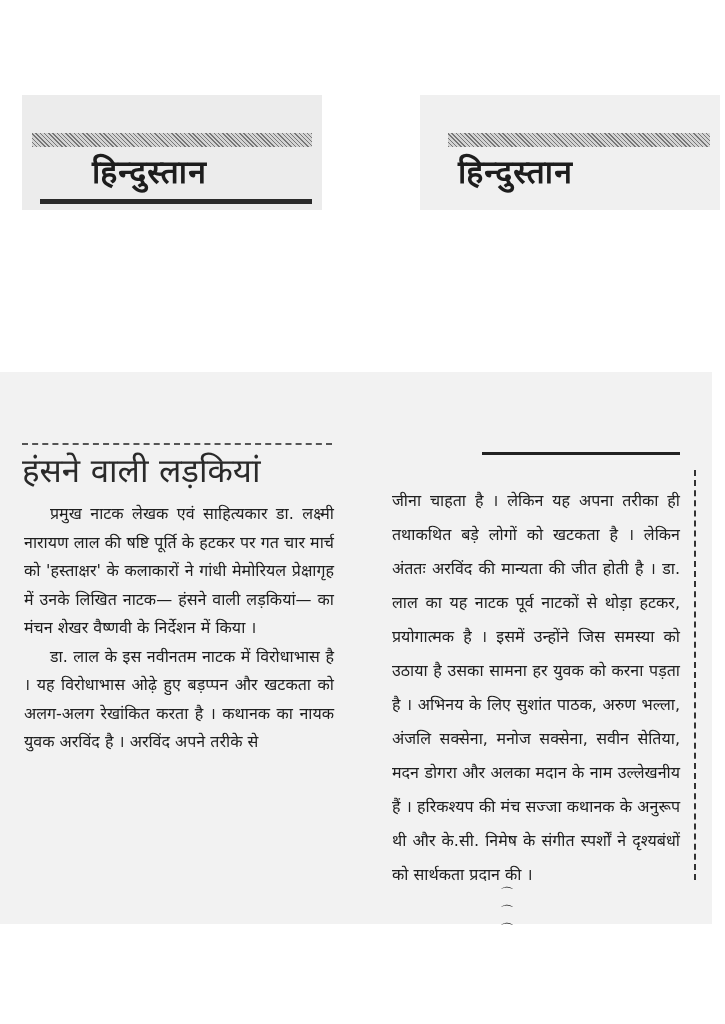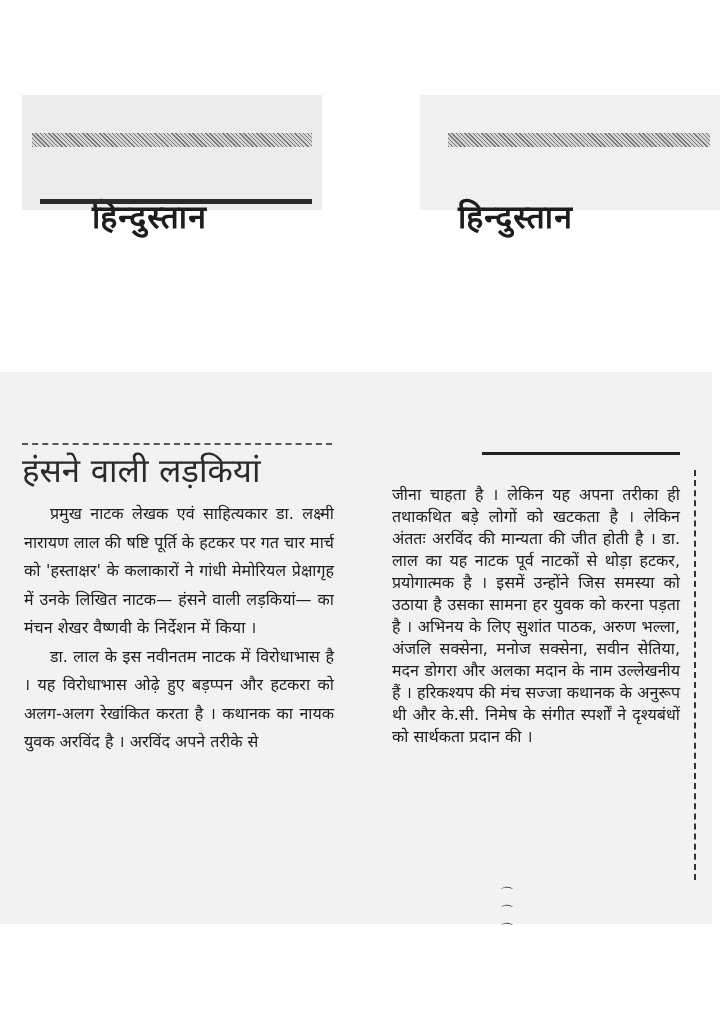--- a/index.html
+++ b/index.html
@@ -16,21 +16,21 @@
     .masthead-strip.left { left: 22px; width: 300px; }
     .masthead-strip.right { left: 420px; width: 300px; background: #f0f0f0; }
     .masthead-bar {
       position: absolute; top: 38px; height: 14px;
       background: repeating-linear-gradient(45deg, #777 0 1px, #d4d4d4 1px 3px);
     }
     .masthead-strip.left .masthead-bar { left: 10px; width: 280px; }
     .masthead-strip.right .masthead-bar { left: 28px; width: 262px; }
     .masthead-title {
       position: absolute; top: 54px; font-size: 32px; font-weight: bold;
-      color: #1d1d1d; letter-spacing: 1px; margin-top: 45px;
+      color: #1d1d1d; letter-spacing: 1px;
     }
     .masthead-strip.left .masthead-title { left: 70px; }
     .masthead-strip.right .masthead-title { left: 38px; }
     .masthead-underline {
       position: absolute; left: 18px; top: 104px; width: 272px; height: 5px;
       background: #2a2a2a;
     }
     .clipping {
       position: absolute; left: 0; top: 372px; width: 712px; height: 552px;
       background: #f2f2f2;
@@ -42,21 +42,21 @@
     }
     .rule-right {
       position: absolute; left: 482px; top: 452px; width: 198px; height: 3px;
       background: #222;
     }
     .col {
       position: absolute; font-size: 16px; line-height: 28.5px;
       text-align: justify; color: #1e1e1e;
     }
     .col.left { left: 24px; top: 500px; width: 310px; }
-    .col.right { left: 392px; top: 484px; width: 288px; font-size: 16px; line-height: 22px; }
+    .col.right { left: 392px; top: 484px; width: 288px; font-size: 16px; line-height: 34px; }
     .col p { margin: 0; }
     .col p.indent { text-indent: 26px; }
     .side-border {
       position: absolute; left: 694px; top: 470px; width: 2px; height: 410px;
       border-left: 2px dashed #333;
     }
     .ornament {
       position: absolute; left: 500px; top: 885px; width: 140px; height: 8px;
       font-size: 14px; color: #222; letter-spacing: 40px;
     }
@@ -75,21 +75,21 @@
   <div class="masthead-title">हिन्दुस्तान</div>
 </div>
 
 <div class="clipping"></div>
 
 <div class="headline">हंसने वाली लड़कियां</div>
 <div class="rule-right"></div>
 
 <div class="col left">
   <p class="indent">प्रमुख नाटक लेखक एवं साहित्यकार डा. लक्ष्मी नारायण लाल की षष्टि पूर्ति के हटकर पर गत चार मार्च को 'हस्ताक्षर' के कलाकारों ने गांधी मेमोरियल प्रेक्षागृह में उनके लिखित नाटक— हंसने वाली लड़कियां— का मंचन शेखर वैष्णवी के निर्देशन में किया ।</p>
-  <p class="indent">डा. लाल के इस नवीनतम नाटक में विरोधाभास है । यह विरोधाभास ओढ़े हुए बड़प्पन और हटकरा को अलग-अलग रेखांकित करता है । कथानक का नायक युवक अरविंद है । अरविंद अपने तरीके से</p>
+  <p class="indent">डा. लाल के इस नवीनतम नाटक में विरोधाभास है । यह विरोधाभास ओढ़े हुए बड़प्पन और खटकता को अलग-अलग रेखांकित करता है । कथानक का नायक युवक अरविंद है । अरविंद अपने तरीके से</p>
 </div>
 
 <div class="col right">
   <p>जीना चाहता है । लेकिन यह अपना तरीका ही तथाकथित बड़े लोगों को खटकता है । लेकिन अंततः अरविंद की मान्यता की जीत होती है । डा. लाल का यह नाटक पूर्व नाटकों से थोड़ा हटकर, प्रयोगात्मक है । इसमें उन्होंने जिस समस्या को उठाया है उसका सामना हर युवक को करना पड़ता है । अभिनय के लिए सुशांत पाठक, अरुण भल्ला, अंजलि सक्सेना, मनोज सक्सेना, सवीन सेतिया, मदन डोगरा और अलका मदान के नाम उल्लेखनीय हैं । हरिकश्यप की मंच सज्जा कथानक के अनुरूप थी और के.सी. निमेष के संगीत स्पर्शों ने दृश्यबंधों को सार्थकता प्रदान की ।</p>
 </div>
 
 <div class="side-border"></div>
 <div class="ornament">⌒ ⌒ ⌒</div>
 
 </body></html>

